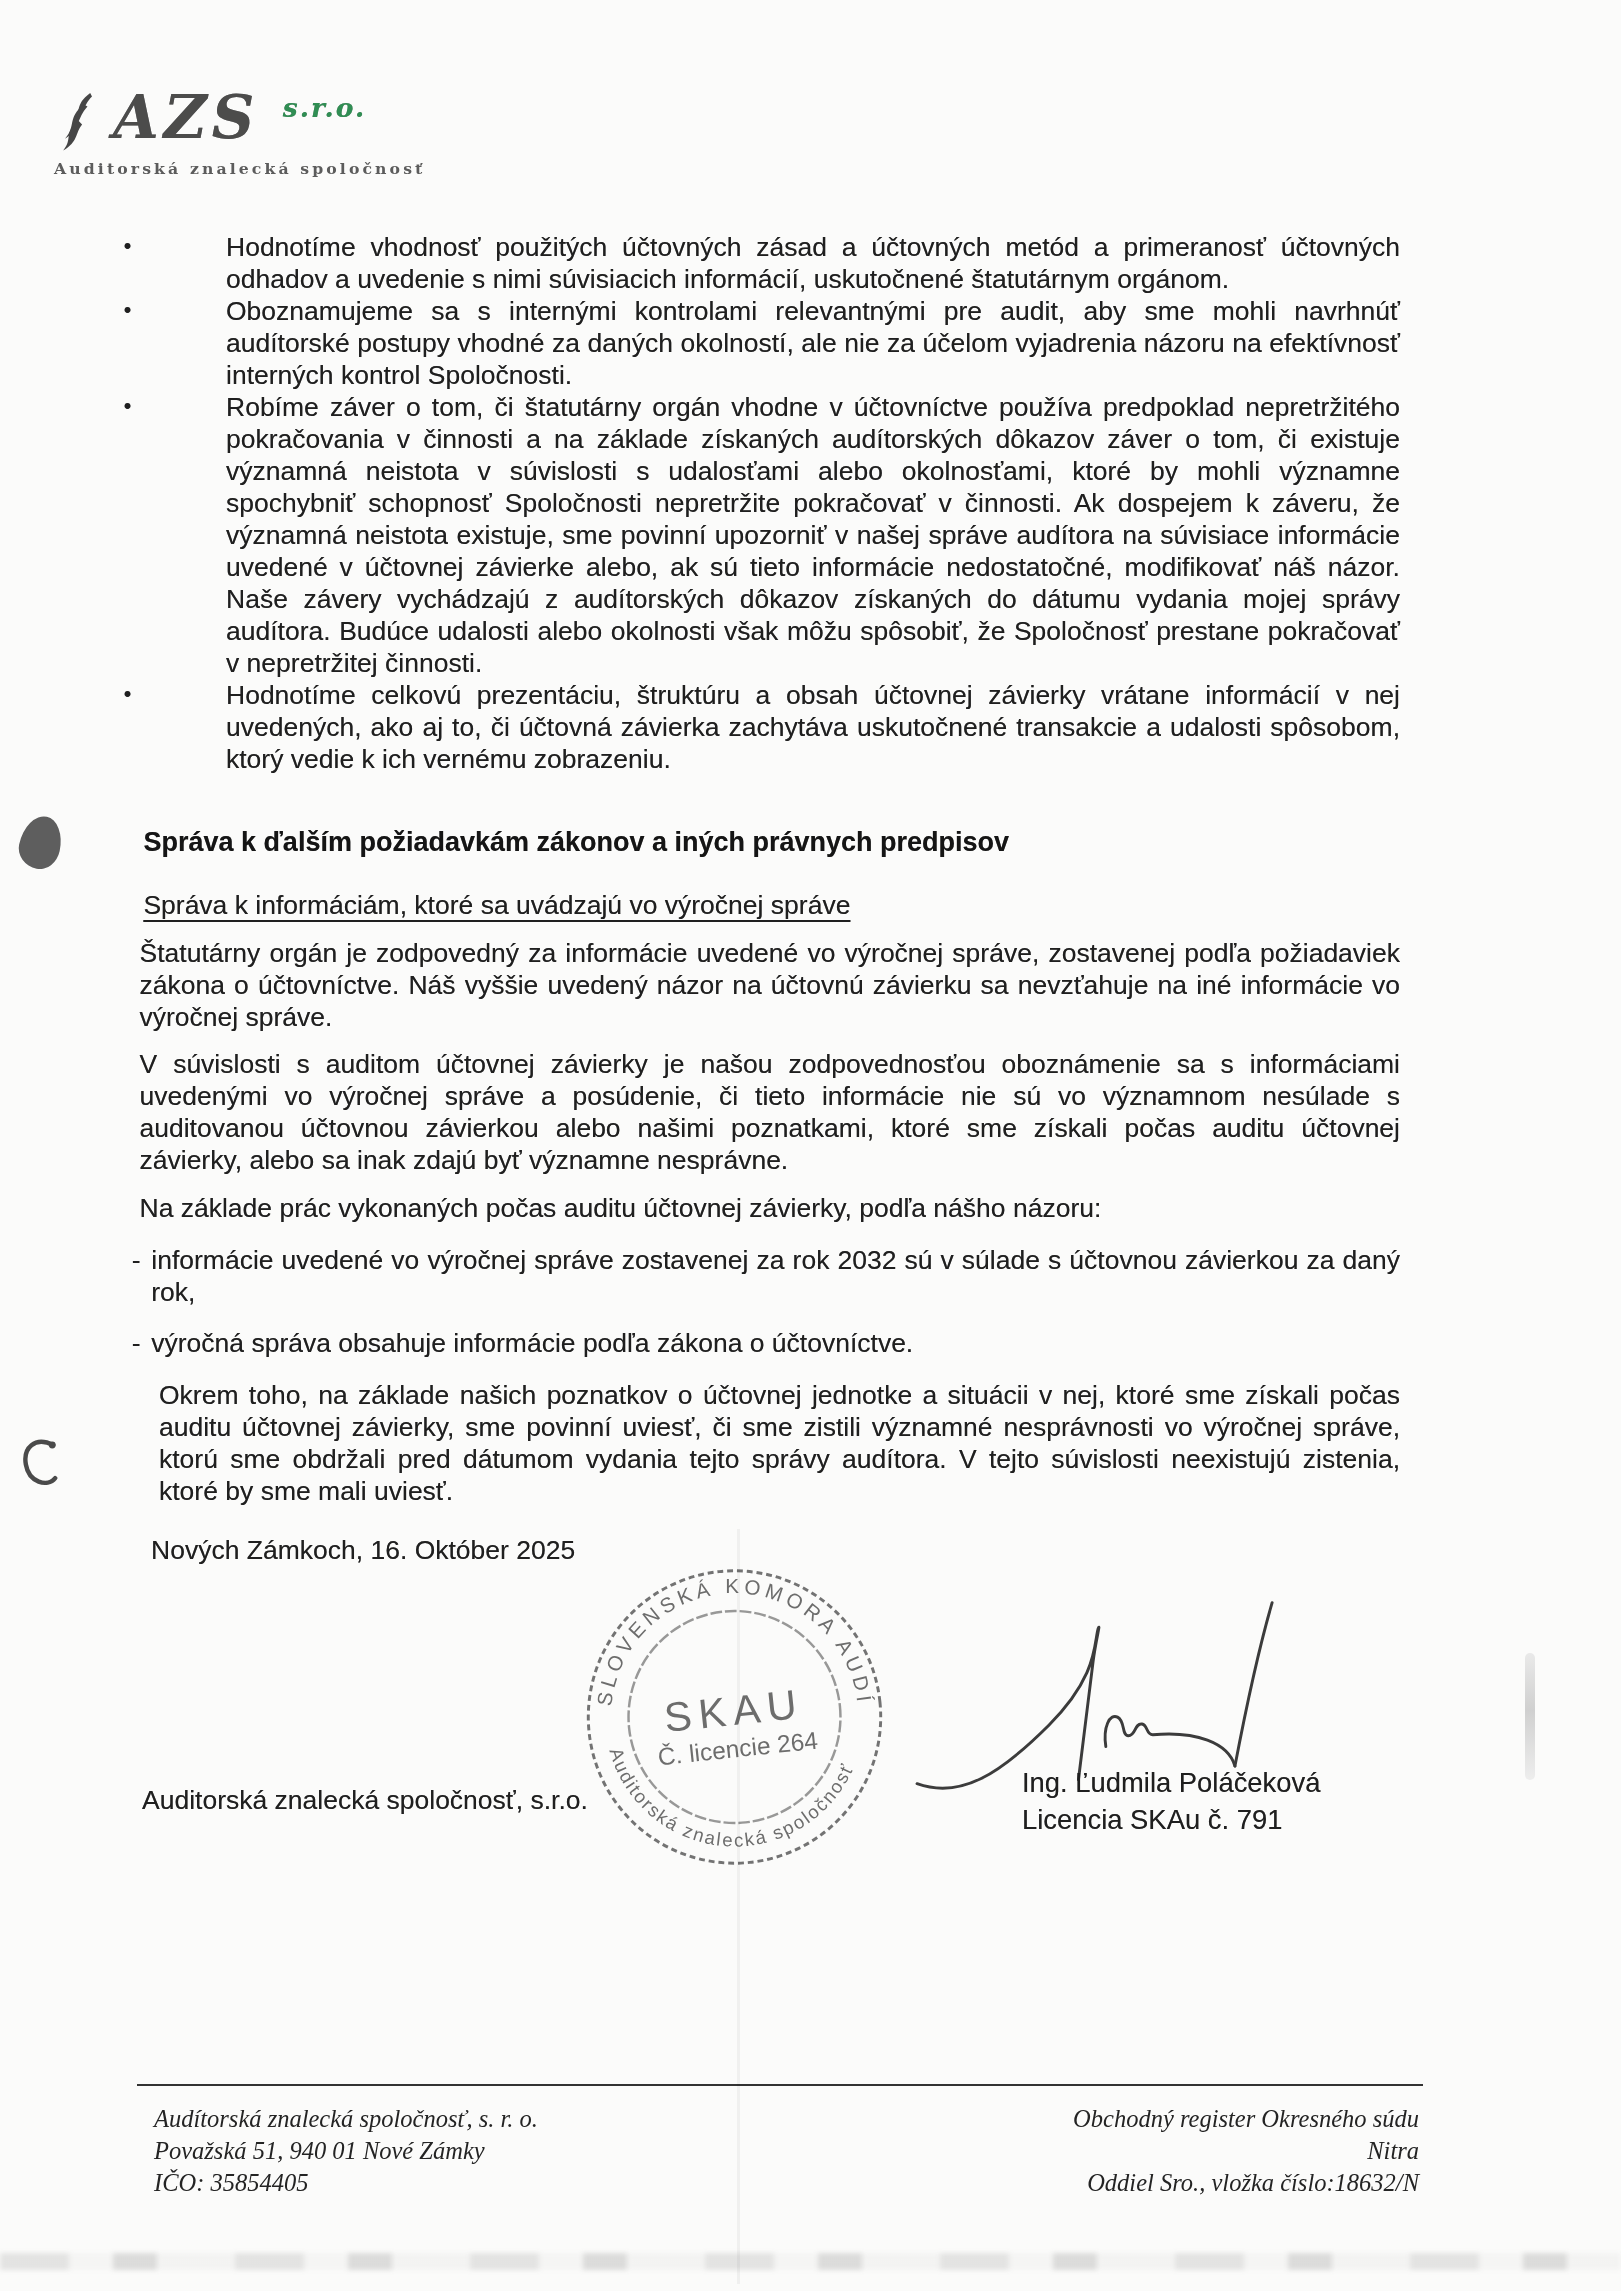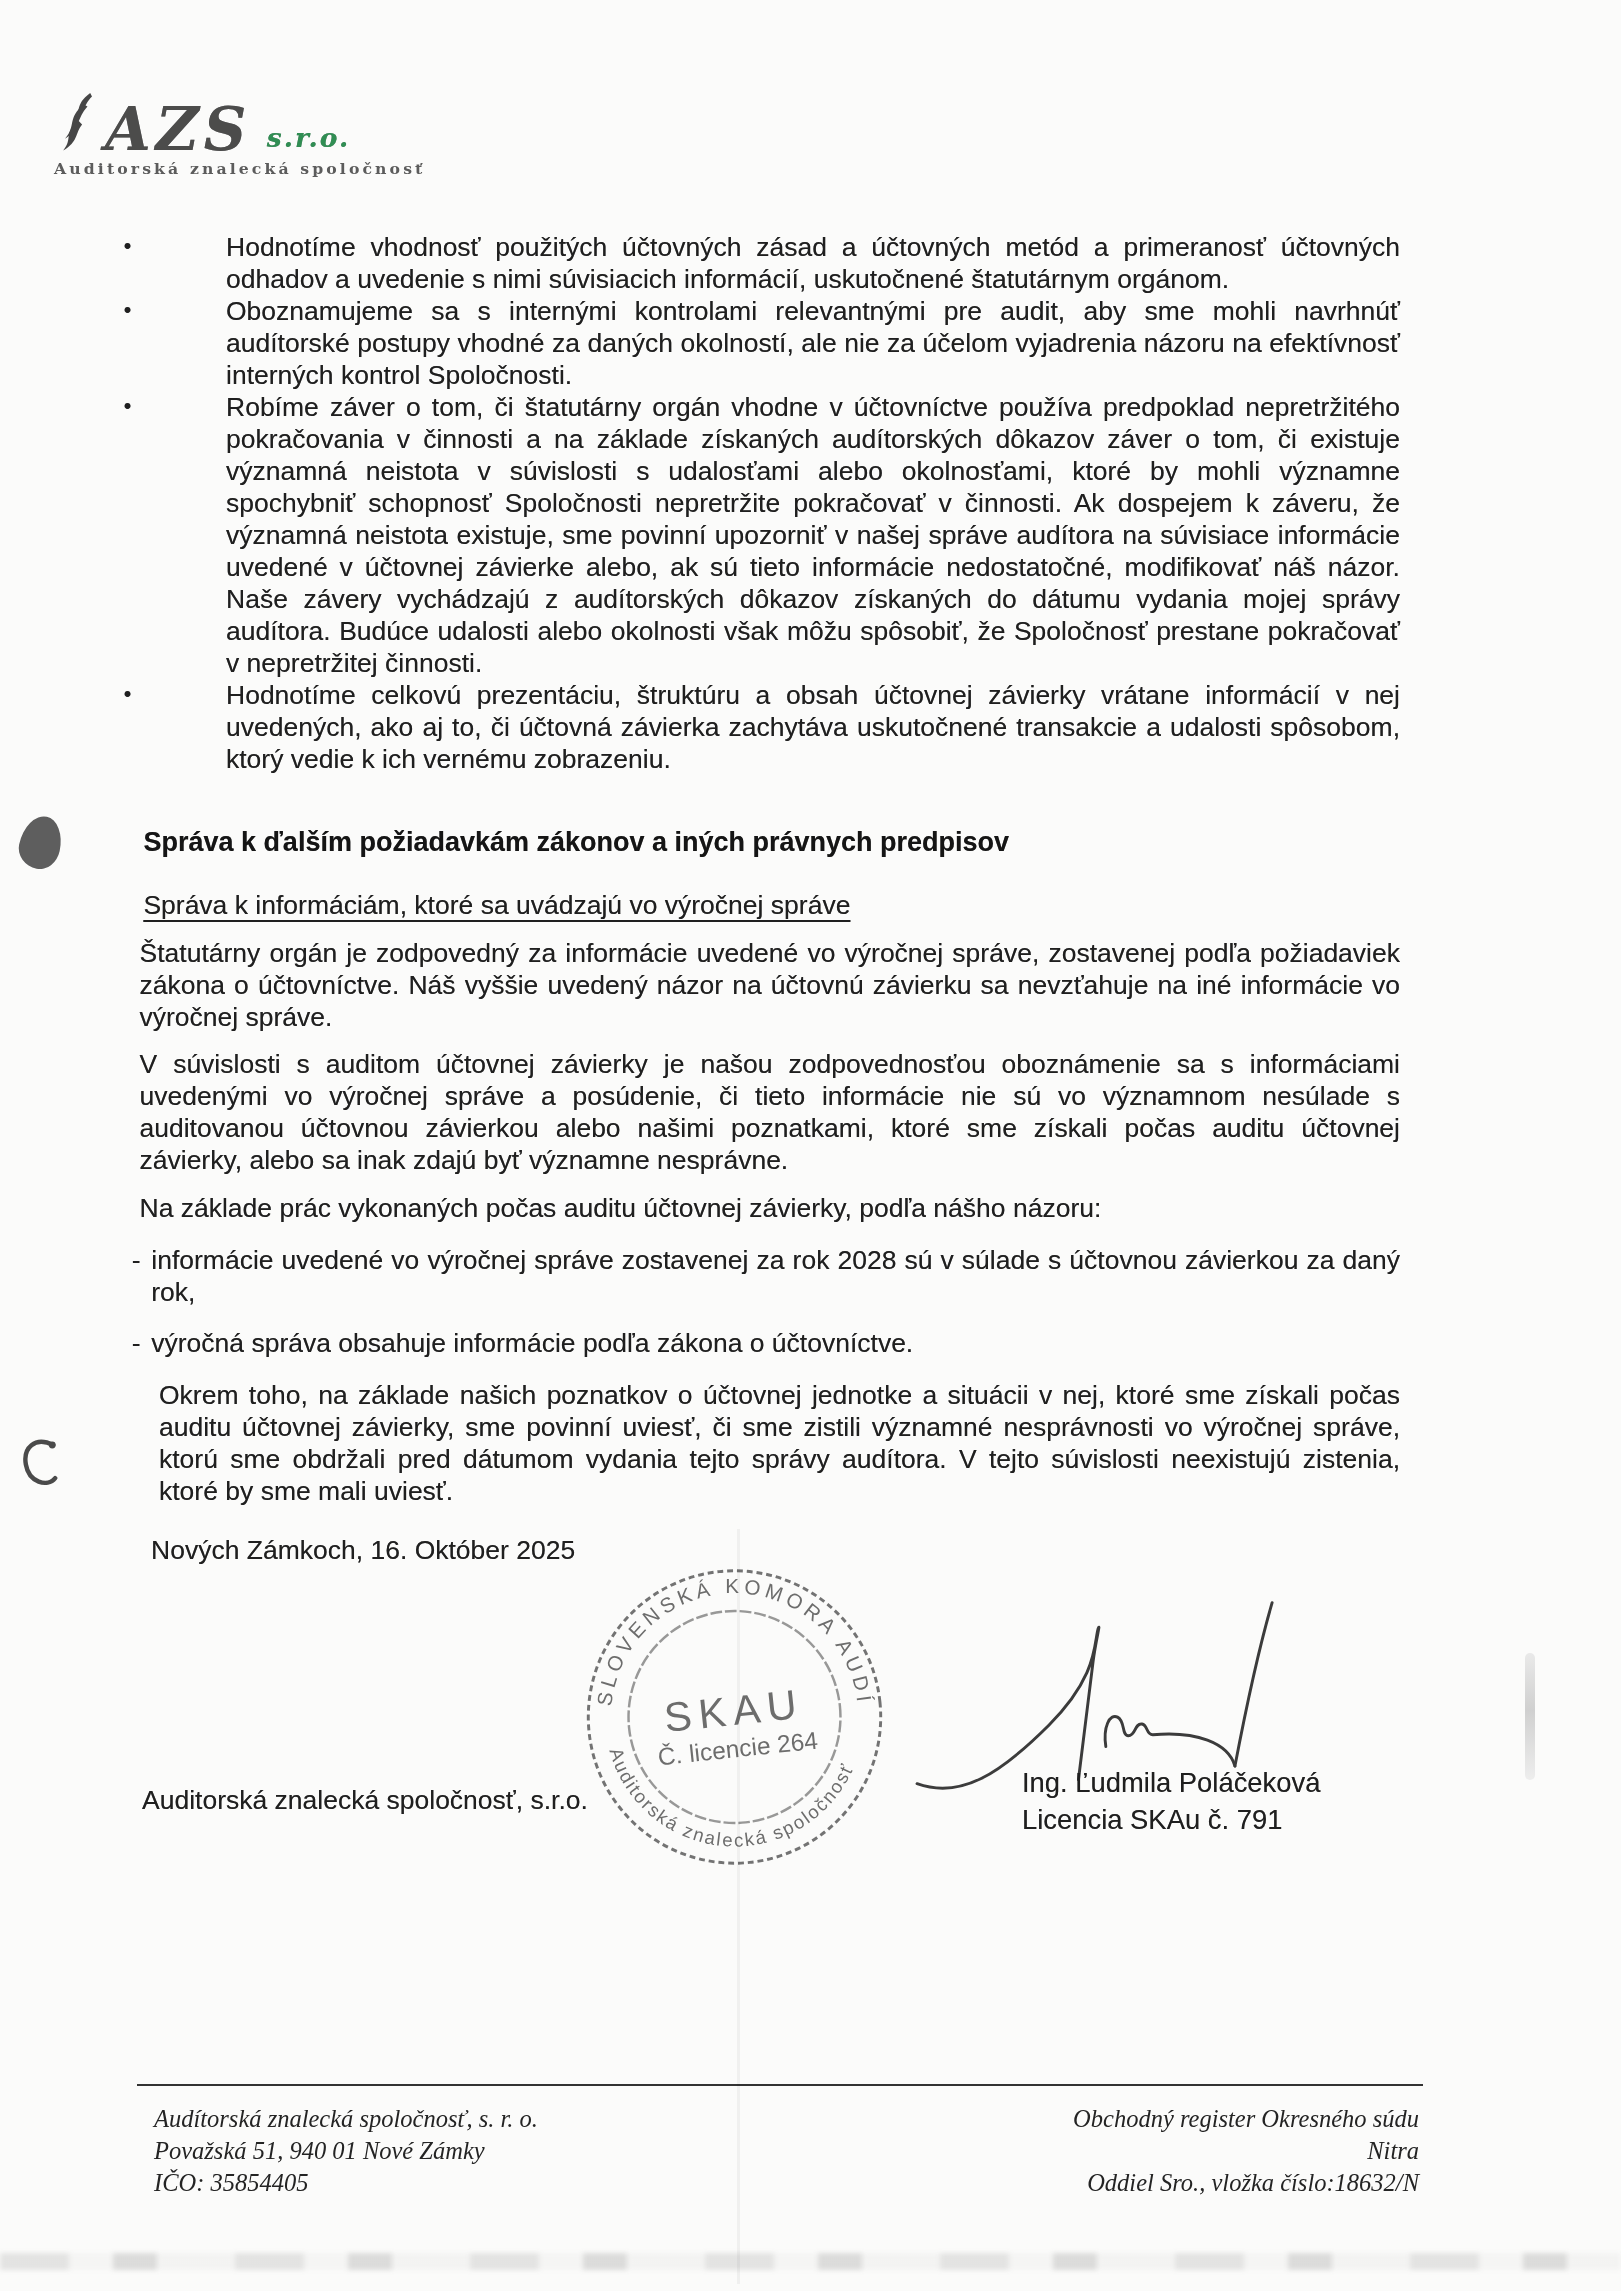--- a/index.html
+++ b/index.html
@@ -9,21 +9,21 @@
     margin:0 auto;
     background:#fbfbfa;
     overflow:hidden;
     font-family:"Liberation Sans",sans-serif;
     color:#1f1f1f;
   }
   .ink{ text-shadow:0 0 0.5px rgba(20,20,20,.55); }
 
   
   .logo{position:absolute;left:54px;top:92px;opacity:.88;filter:blur(0.3px);}
-  .logo-row{display:flex;align-items:flex-end;}
+  .logo-row{display:flex;gap:8px;}
   .flame{width:49px;height:63px;margin-right:2px;}
   .brand{
     font-family:"DejaVu Serif",serif;
     font-weight:bold;font-style:italic;
     font-size:59px;line-height:51px;
     letter-spacing:4.9px;color:#343434;
   }
   .brand-suffix{
     font-family:"DejaVu Serif",serif;
     font-weight:bold;font-style:italic;
@@ -117,21 +117,21 @@
     </ul>
 
     <div class="section-heading">Správa k ďalším požiadavkám zákonov a iných právnych predpisov</div>
     <div class="sub-heading">Správa k informáciám, ktoré sa uvádzajú vo výročnej správe</div>
 
     <p class="para">Štatutárny orgán je zodpovedný za informácie uvedené vo výročnej správe, zostavenej podľa požiadaviek zákona o účtovníctve. Náš vyššie uvedený názor na účtovnú závierku sa nevzťahuje na iné informácie vo výročnej správe.</p>
     <p class="para">V súvislosti s auditom účtovnej závierky je našou zodpovednosťou oboznámenie sa s informáciami uvedenými vo výročnej správe a posúdenie, či tieto informácie nie sú vo významnom nesúlade s auditovanou účtovnou závierkou alebo našimi poznatkami, ktoré sme získali počas auditu účtovnej závierky, alebo sa inak zdajú byť významne nesprávne.</p>
     <p class="list-intro">Na základe prác vykonaných počas auditu účtovnej závierky, podľa nášho názoru:</p>
 
     <div class="dash-list">
-      <div class="dash-item">informácie uvedené vo výročnej správe zostavenej za rok 2028 sú v súlade s účtovnou závierkou za daný rok,</div>
+      <div class="dash-item">informácie uvedené vo výročnej správe zostavenej za rok 2032 sú v súlade s účtovnou závierkou za daný rok,</div>
       <div class="dash-item">výročná správa obsahuje informácie podľa zákona o účtovníctve.</div>
     </div>
 
     <p class="closing">Okrem toho, na základe našich poznatkov o účtovnej jednotke a situácii v nej, ktoré sme získali počas auditu účtovnej závierky, sme povinní uviesť, či sme zistili významné nesprávnosti vo výročnej správe, ktorú sme obdržali pred dátumom vydania tejto správy audítora. V tejto súvislosti neexistujú zistenia, ktoré by sme mali uviesť.</p>
     <p class="date-line">Nových Zámkoch, 16. Október  2025</p>
   </div>
 
   <svg class="stamp" viewBox="0 0 320 320" aria-hidden="true">
     <g transform="rotate(-6 160 160)" fill="#4e4e4e">
       <circle cx="160" cy="160" r="149" fill="none" stroke="#565656" stroke-width="3" stroke-dasharray="6 4"></circle>

